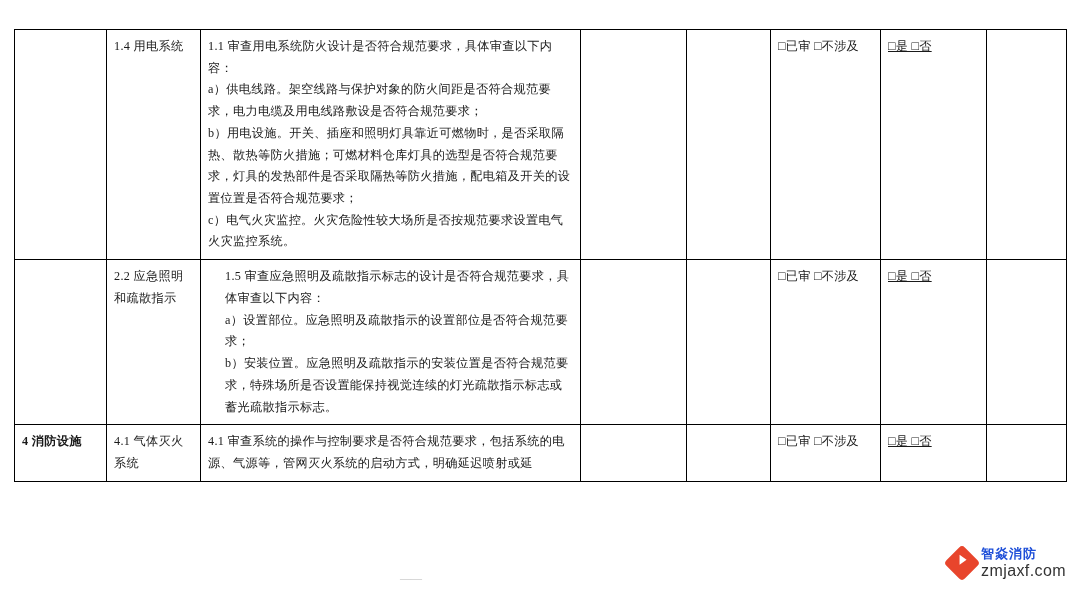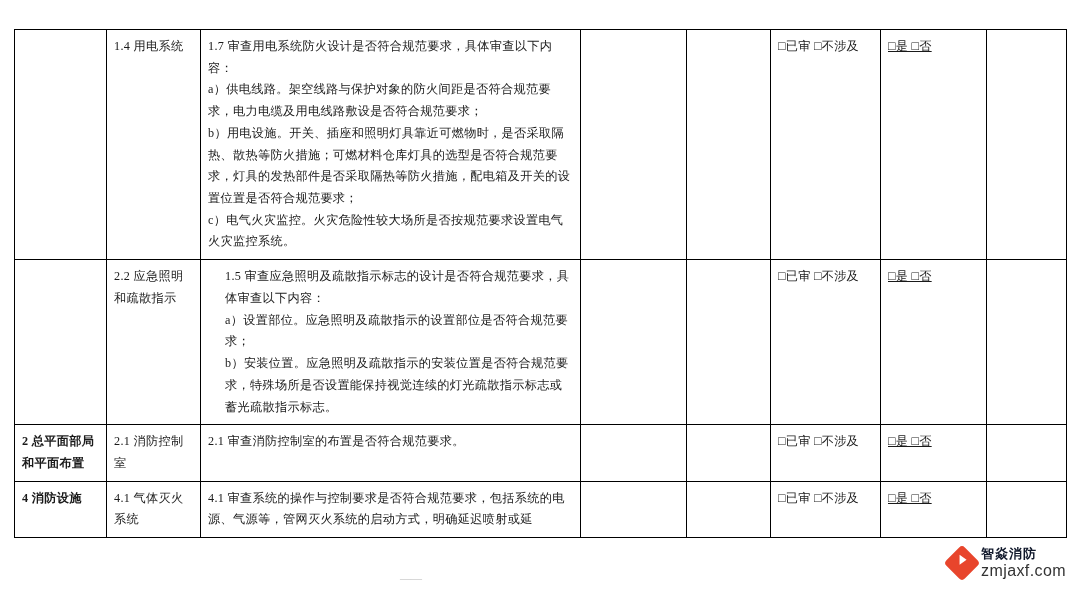--- a/index.html
+++ b/index.html
@@ -104,21 +104,21 @@
     border-bottom: 5px solid transparent;
     transform: rotate(-45deg);
   }
   #watermark .wm-text {
     font-family: "Liberation Sans", sans-serif;
     line-height: 1.15;
   }
   #watermark .wm-title {
     font-size: 13px;
     font-weight: bold;
-    color: #0f172a;
+    color: #1d4ed8;
     letter-spacing: 1px;
   }
   #watermark .wm-sub {
     font-size: 16px;
     color: #333333;
     letter-spacing: 0.4px;
   }
   
   #bottom-cut {
     position: absolute;
@@ -142,46 +142,36 @@
         <col class="c4">
         <col class="c5">
         <col class="c6">
         <col class="c7">
         <col class="c8">
     </colgroup>
     <tbody>
       <tr>
         <td class="cat"></td>
         <td class="item">1.4 用电系统</td>
-        <td class="content" style="white-space:pre-line;">1.7 审查用电系统防火设计是否符合规范要求，具体审查以下内容：
+        <td class="content" style="white-space:pre-line;">1.1 审查用电系统防火设计是否符合规范要求，具体审查以下内容：
 a）供电线路。架空线路与保护对象的防火间距是否符合规范要求，电力电缆及用电线路敷设是否符合规范要求；
 b）用电设施。开关、插座和照明灯具靠近可燃物时，是否采取隔热、散热等防火措施；可燃材料仓库灯具的选型是否符合规范要求，灯具的发热部件是否采取隔热等防火措施，配电箱及开关的设置位置是否符合规范要求；
 c）电气火灾监控。火灾危险性较大场所是否按规范要求设置电气火灾监控系统。</td>
         <td class="blank"></td>
         <td class="blank"></td>
         <td class="opts">□已审  □不涉及</td>
         <td class="opts2">□是   □否</td>
         <td class="blank"></td>
       </tr>
       <tr>
         <td class="cat"></td>
         <td class="item">2.2 应急照明和疏散指示</td>
         <td class="content" style="white-space:pre-line;padding-left:24px;">1.5 审查应急照明及疏散指示标志的设计是否符合规范要求，具体审查以下内容：
 a）设置部位。应急照明及疏散指示的设置部位是否符合规范要求；
 b）安装位置。应急照明及疏散指示的安装位置是否符合规范要求，特殊场所是否设置能保持视觉连续的灯光疏散指示标志或蓄光疏散指示标志。</td>
-        <td class="blank"></td>
-        <td class="blank"></td>
-        <td class="opts">□已审  □不涉及</td>
-        <td class="opts2">□是   □否</td>
-        <td class="blank"></td>
-      </tr>
-      <tr>
-        <td class="cat">2 总平面部局和平面布置</td>
-        <td class="item">2.1 消防控制室</td>
-        <td class="content" style="white-space:pre-line;">2.1 审查消防控制室的布置是否符合规范要求。</td>
         <td class="blank"></td>
         <td class="blank"></td>
         <td class="opts">□已审  □不涉及</td>
         <td class="opts2">□是   □否</td>
         <td class="blank"></td>
       </tr>
       <tr>
         <td class="cat">4 消防设施</td>
         <td class="item">4.1 气体灭火系统</td>
         <td class="content" style="white-space:pre-line;">4.1 审查系统的操作与控制要求是否符合规范要求，包括系统的电源、气源等，管网灭火系统的启动方式，明确延迟喷射或延</td>

